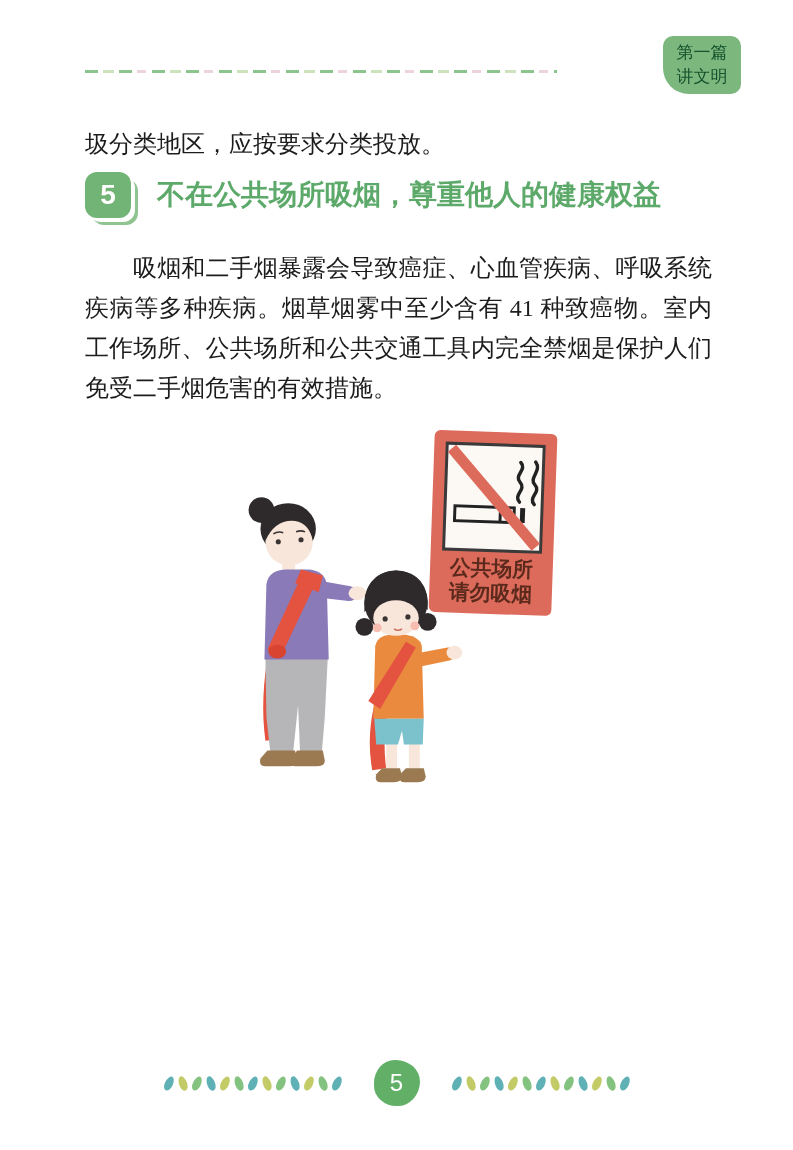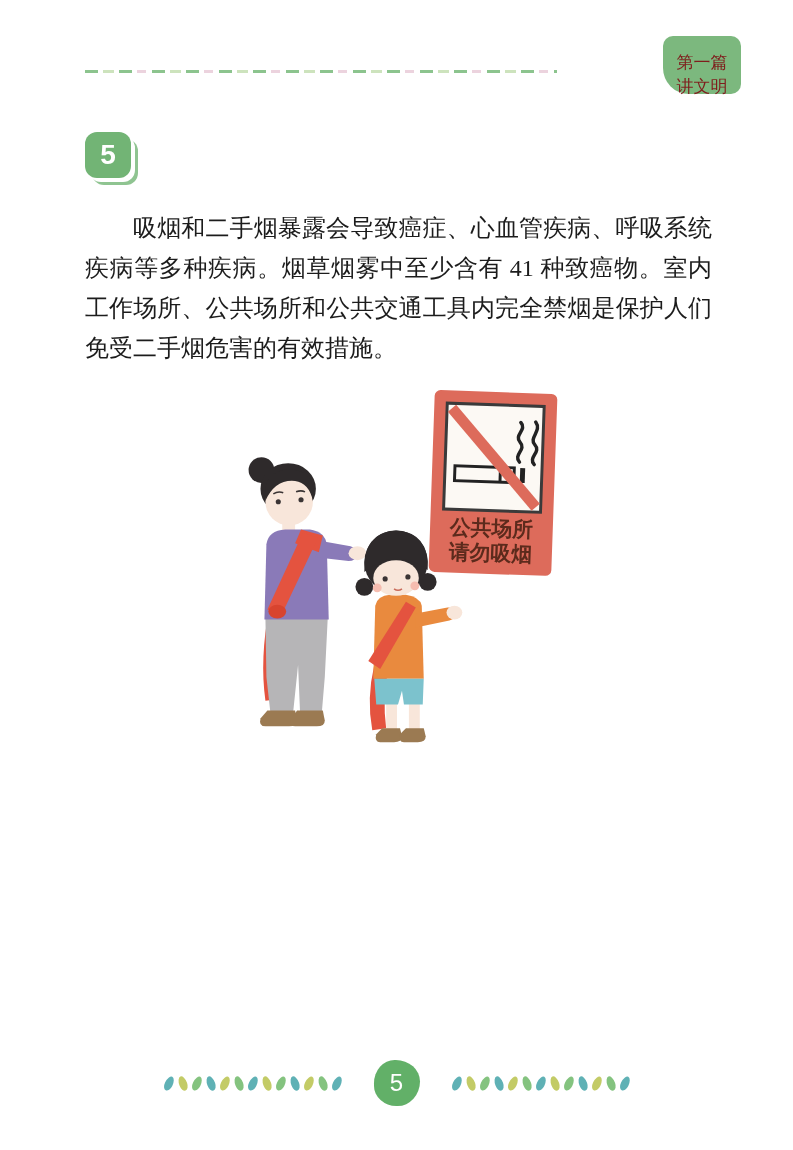--- a/index.html
+++ b/index.html
@@ -23,26 +23,26 @@
       #cde3bd 18px 29px, transparent 29px 34px,
       #8cc48e 34px 47px, transparent 47px 52px,
       #ecd3de 52px 61px, transparent 61px 67px);
   }
   .corner-badge {
     position: absolute;
     top: 36px; right: 52px;
     width: 78px; height: 58px;
     background: #7cb87e;
     border-radius: 10px 10px 10px 26px;
-    color: #7f1d1d;
+    color: #14532d;
     font-family: "Liberation Sans", sans-serif;
     font-size: 17px;
     line-height: 24px;
     text-align: center;
-    padding-top: 15px;
+    padding-top: 5px;
   }
 
   
   .content { padding: 124px 81px 0 85px; }
   .body-text {
     font-size: 24px;
     line-height: 40px;
     color: #1c1c1c;
     text-align: justify;
   }
@@ -121,23 +121,25 @@
   <div>
     <div class="dash-line"></div>
     <div class="corner-badge">
       <div>第一篇</div>
       <div>讲文明</div>
     </div>
   </div>
 
   <div class="content">
 
+    <p class="body-text">圾分类地区，应按要求分类投放。</p>
 
     <div class="section-heading">
       <span class="num-badge">5</span>
+      <span class="heading-title">不在公共场所吸烟，尊重他人的健康权益</span>
     </div>
 
     <p class="body-text indent para-1">吸烟和二手烟暴露会导致癌症、心血管疾病、呼吸系统疾病等多种疾病。烟草烟雾中至少含有 41 种致癌物。室内工作场所、公共场所和公共交通工具内完全禁烟是保护人们免受二手烟危害的有效措施。</p>
 
     <svg class="illustration" viewBox="0 0 350 380" xmlns="http://www.w3.org/2000/svg">
 
       <g transform="rotate(2 270 100)">
         <rect x="208" y="8" width="124" height="184" rx="6" fill="#dd6b5b"></rect>
         <rect x="221" y="21" width="98" height="107" fill="#fcf9f4" stroke="#3a3a3a" stroke-width="3"></rect>
         <g>

